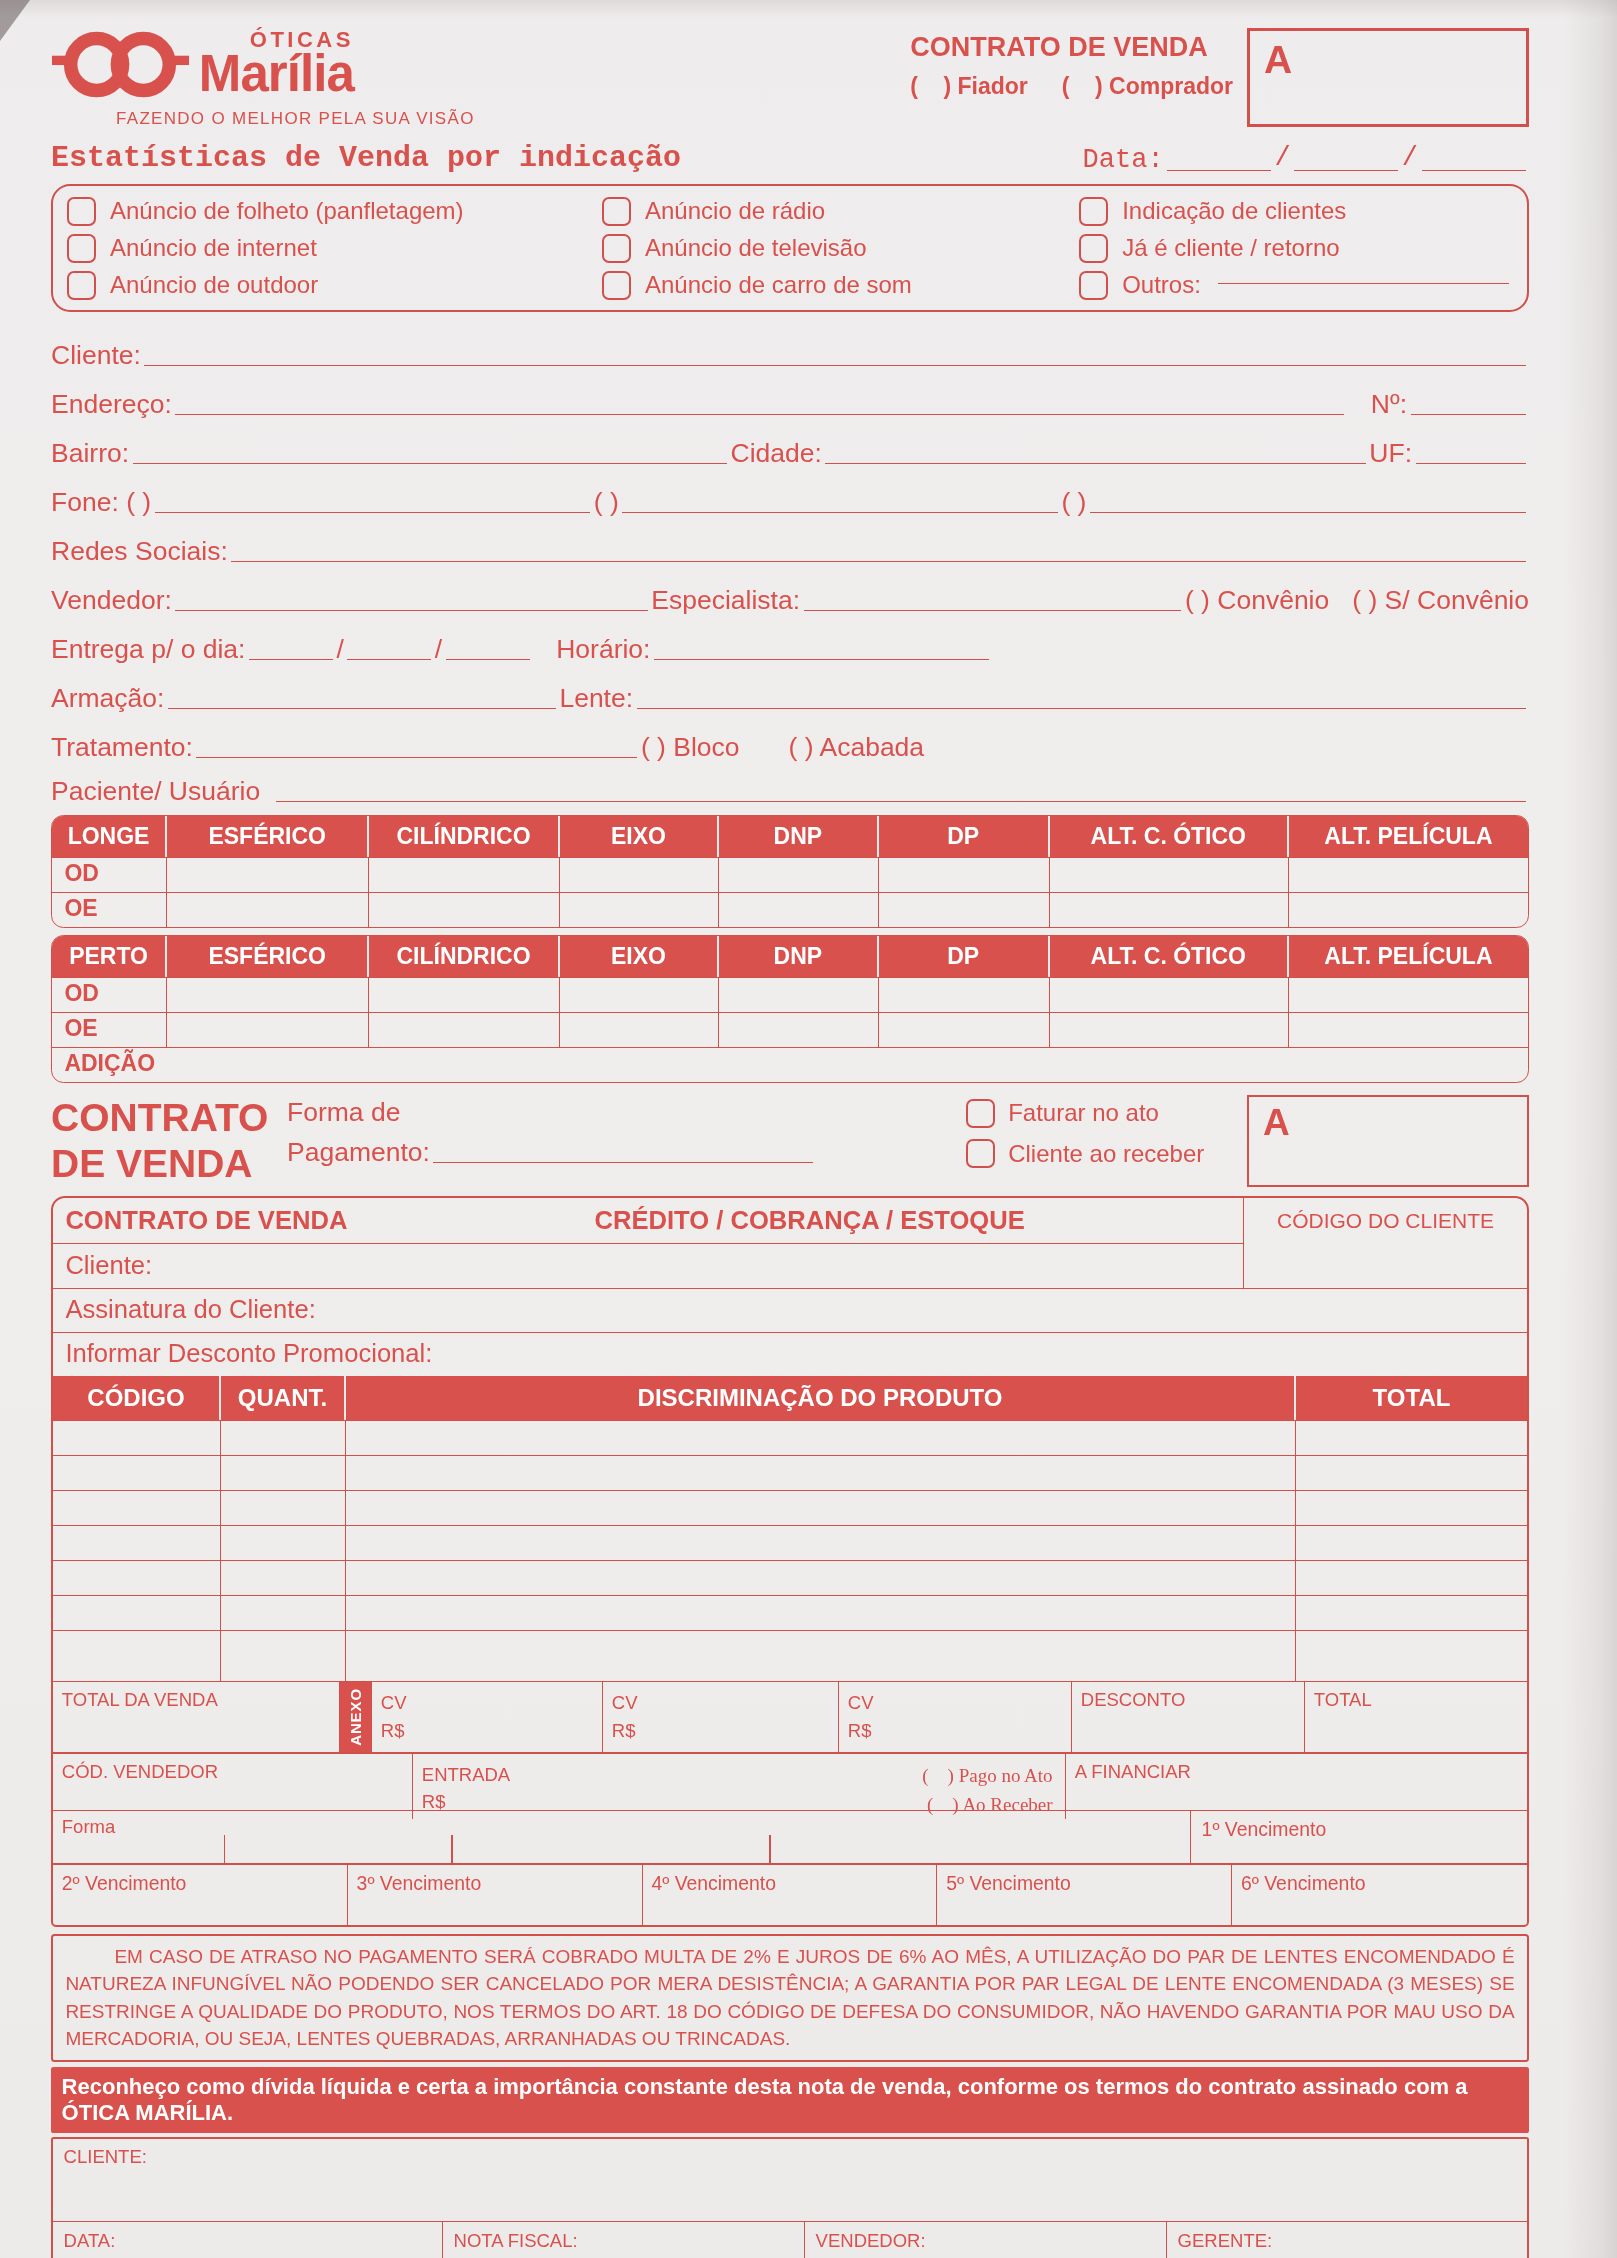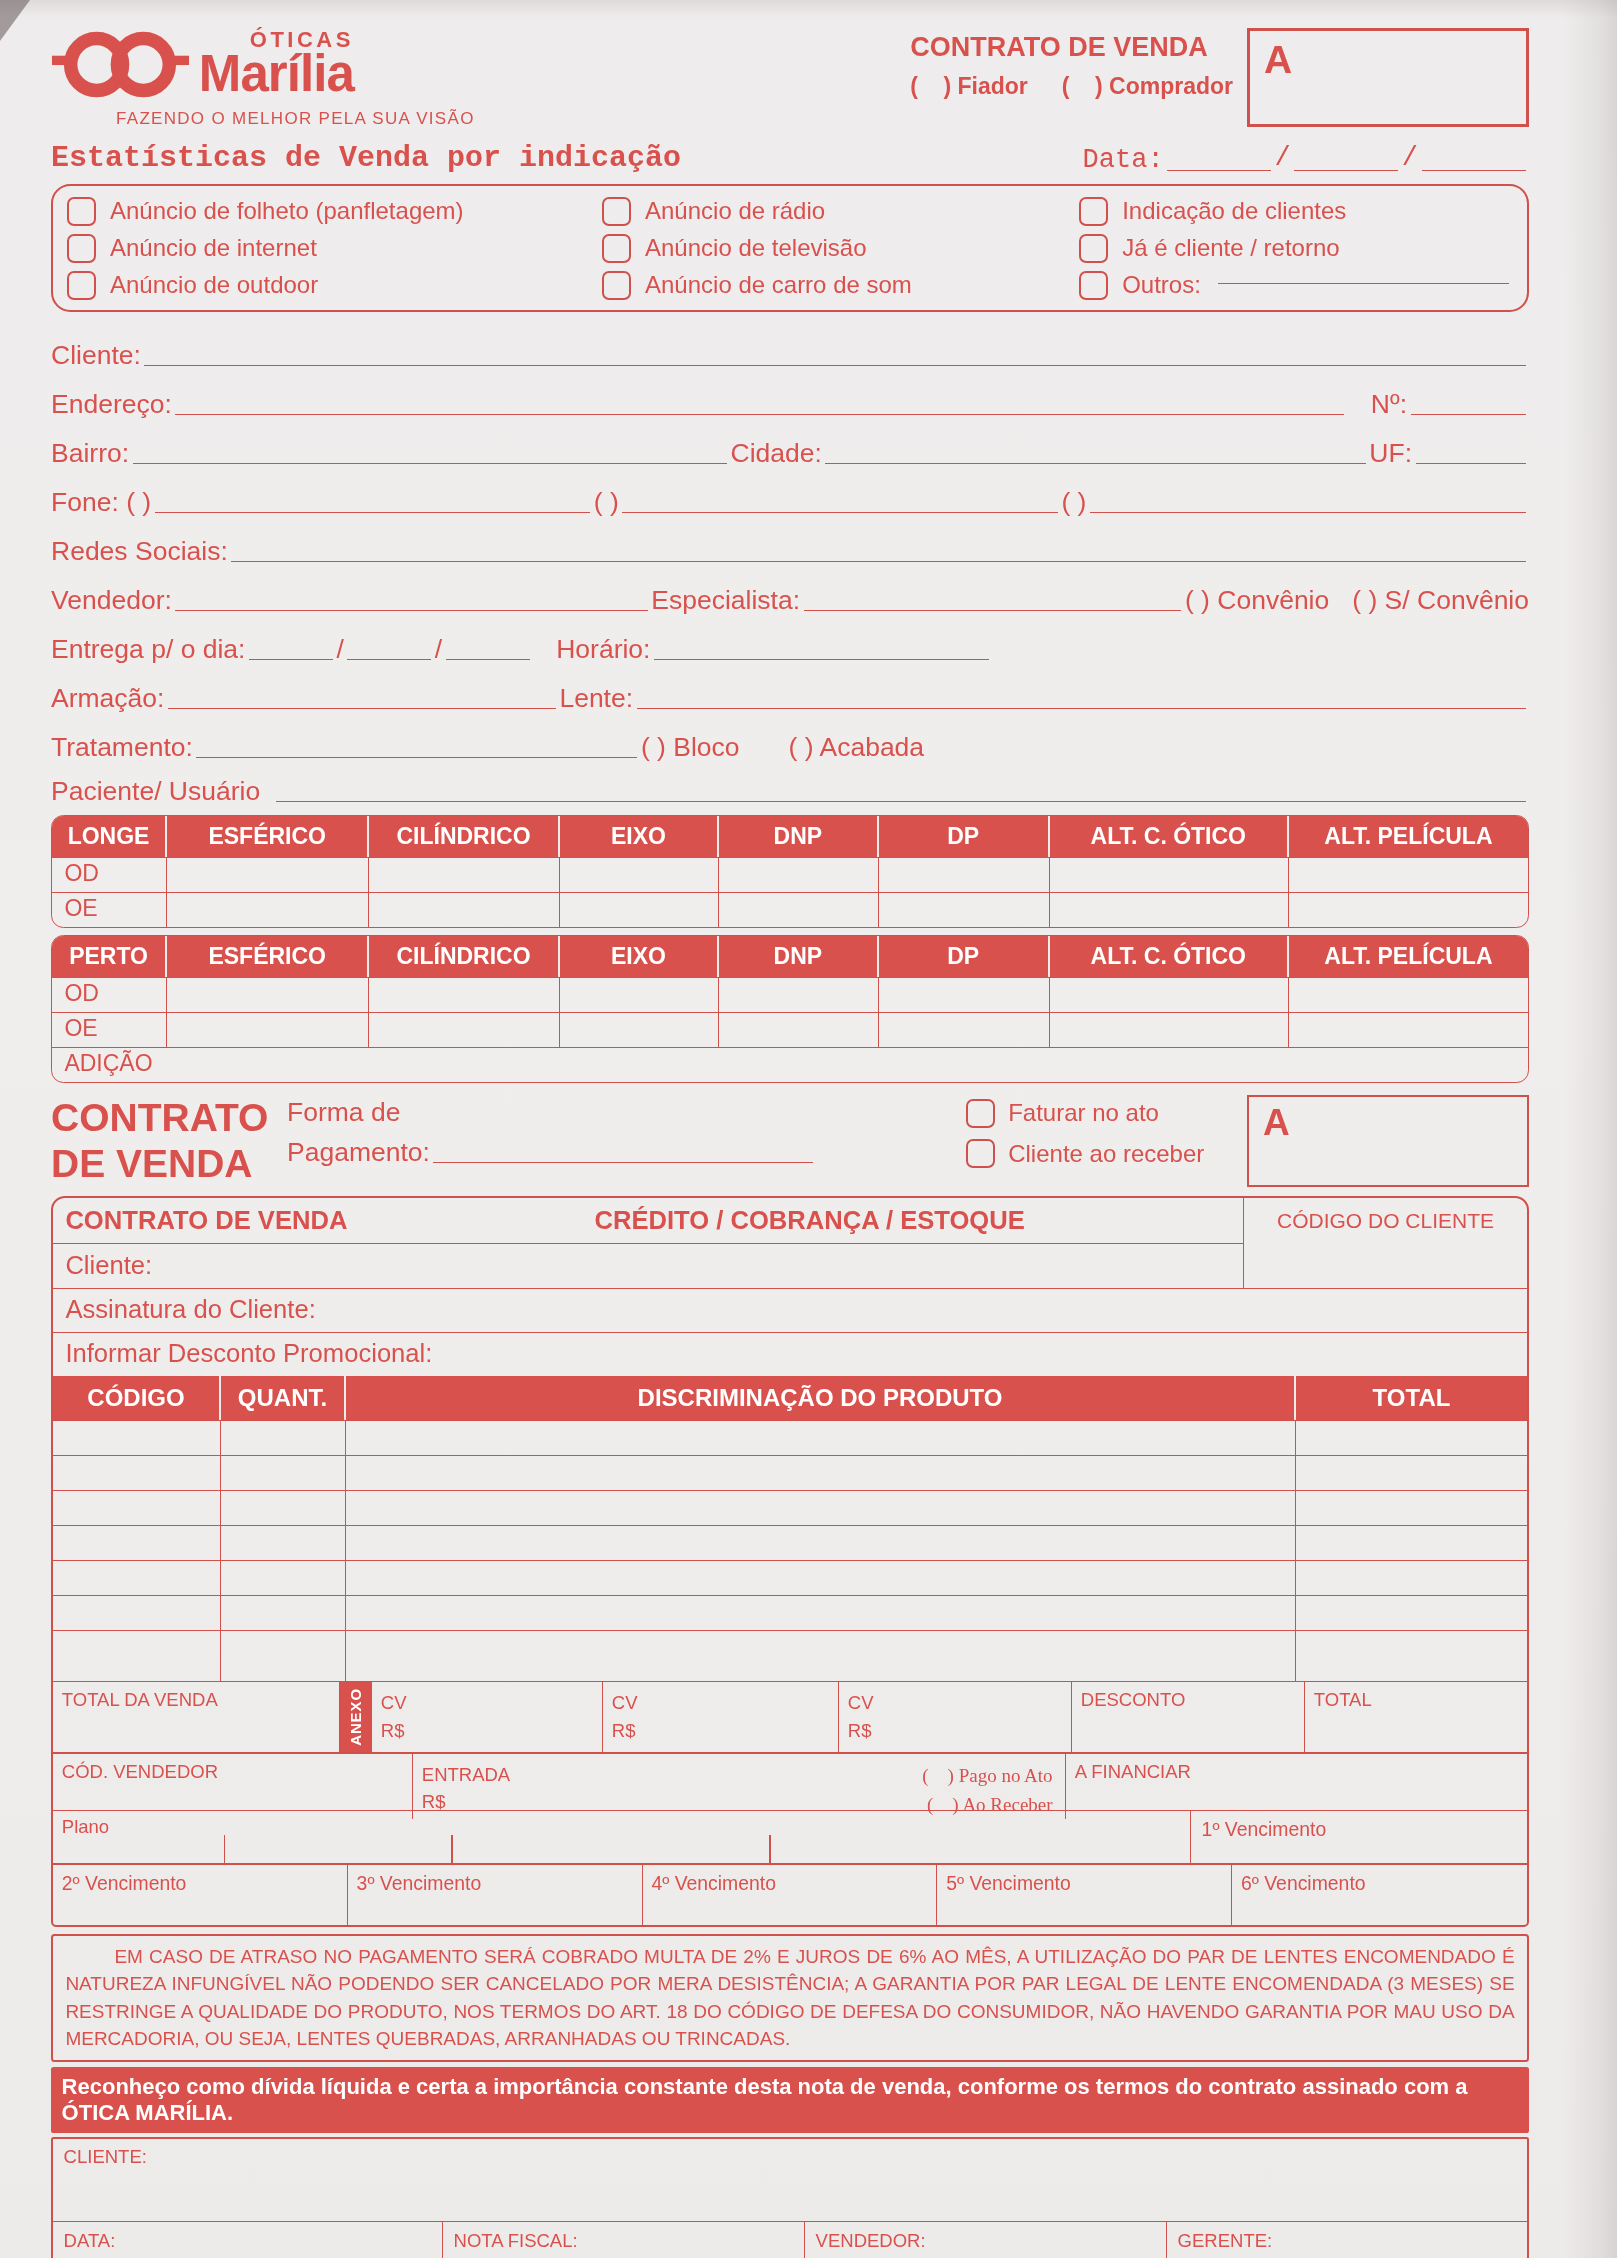--- a/index.html
+++ b/index.html
@@ -77,21 +77,21 @@
     grid-template-columns:7.8% 13.7% 12.9% 10.8% 10.8% 11.6% 16.2% auto;
     border:1.8px solid var(--line);border-radius:12.4px;overflow:hidden;
     margin-top:7px;
   }
   .rxh{background:var(--red);color:var(--white);font-weight:bold;font-size:23px;
        text-align:center;padding:7px 0;border-right:2.6px solid var(--paper);}
   .rxh.rr{border-right:none;}
   .rxc{border-top:1.8px solid var(--line);border-right:1.8px solid var(--line);height:35px;}
   .rxc.rr{border-right:none;}
   .rxl{border-top:1.8px solid var(--line);border-right:1.8px solid var(--line);height:35px;
-       font-weight:normal;font-size:23px;padding:2.6px 0 0 12.4px;}
+       font-weight:bold;font-size:23px;padding:2.6px 0 0 12.4px;}
   .rx-span{grid-column:2/-1;border-top:1.8px solid var(--line);height:35px;}
 
   
   .midband{display:flex;align-items:flex-start;padding:12.4px 0 8.8px 0;}
   .bt{width:236px;font-size:39px;font-weight:bold;line-height:1.18;}
   .forma{width:529px;font-size:26.5px;padding-top:1.8px;}
   .forma-l2{display:flex;align-items:flex-end;margin-top:8.8px;}
   .forma-l2 .fl{margin-bottom:4.4px;}
   .fats{width:258px;display:flex;flex-direction:column;gap:11.5px;padding-top:3.5px;font-size:24px;margin-left:auto;margin-right:23px;}
   .fat{display:flex;align-items:center;gap:13.2px;}
@@ -503,21 +503,21 @@
         <div class="pago">
           <div class="pre">(    ) Pago no Ato</div>
           <div class="pre">(    ) Ao Receber</div>
         </div>
       </div>
       <div class="rr"><span>A FINANCIAR</span></div>
     </div>
 
     <div class="planorow">
       <div class="plano-l">
-        <span>Plano</span>
+        <span>Forma</span>
         <span class="tick" style="left:15%;"></span>
         <span class="tick" style="left:35%;"></span>
         <span class="tick" style="left:63%;"></span>
       </div>
       <div class="plano-r"><span>1º Vencimento</span></div>
     </div>
 
     <div class="vencrow">
       <div><span>2º Vencimento</span></div>
       <div><span>3º Vencimento</span></div>

